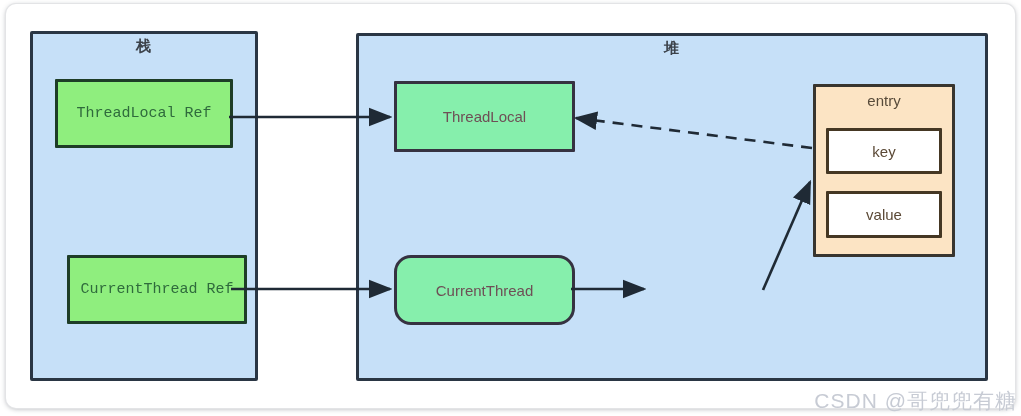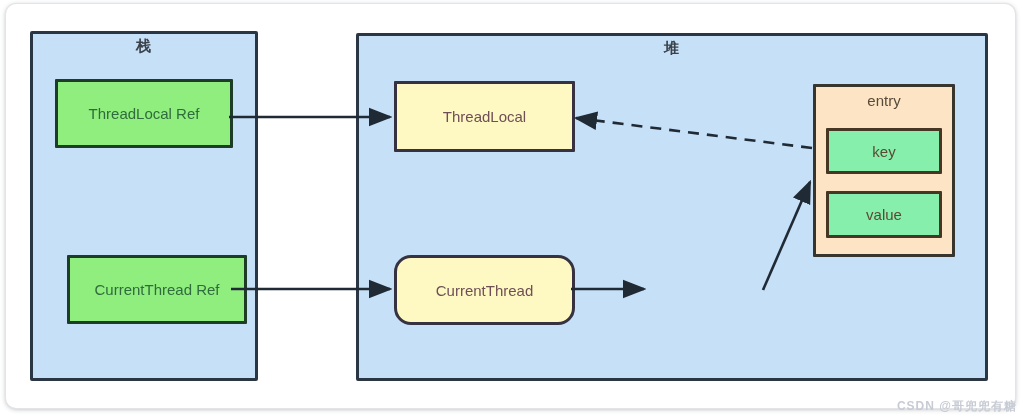--- a/index.html
+++ b/index.html
@@ -16,34 +16,34 @@
     position:absolute;border:3px solid #2a3644;background:#c6e0f8;border-radius:2px;
   }
   .region-label{
     position:absolute;top:3px;left:0;right:0;text-align:center;
     font-size:15px;color:#3c424a;font-weight:bold;letter-spacing:1px;
   }
   .node{
     position:absolute;display:flex;align-items:center;justify-content:center;
     font-size:15px;border-radius:1px;
   }
-  .node-green{background:#8fee7e;border:3px solid #1e3d27;color:#2f6b3c;}
-  .node-pink{background:#fef9c3;border:3px solid #363241;color:#6e4f56;}
+  .node-green{background:#8fee7e;border:3px solid #1e3d27;color:#2f6b3c;font-family:Liberation Mono, monospace;}
+  .node-pink{background:#86efac;border:3px solid #363241;color:#6e4f56;}
   .entry-box{
     position:absolute;background:#fce4c4;border:3px solid #38352f;border-radius:1px;
   }
   .entry-label{
     position:absolute;top:5px;left:0;right:0;text-align:center;
     font-size:15px;color:#584b3a;
   }
-  .node-orange{background:#86efac;border:3px solid #453723;color:#5b4936;}
+  .node-orange{background:#ffffff;border:3px solid #453723;color:#5b4936;}
   svg.wires{position:absolute;left:0;top:0;pointer-events:none;}
   .watermark{
-    position:absolute;right:4px;bottom:1px;font-size:12px;color:#c7cbd4;
-    letter-spacing:1px;white-space:nowrap;font-weight:bold;
+    position:absolute;right:4px;bottom:1px;font-size:21px;color:#c7cbd4;
+    letter-spacing:1px;white-space:nowrap;
   }
 </style>
 </head>
 <body>
 
 <div class="canvas">
   <div class="card"></div>
 
   <div class="region" style="left:30px;top:31px;width:222px;height:344px;">
     <div class="region-label">栈</div>

